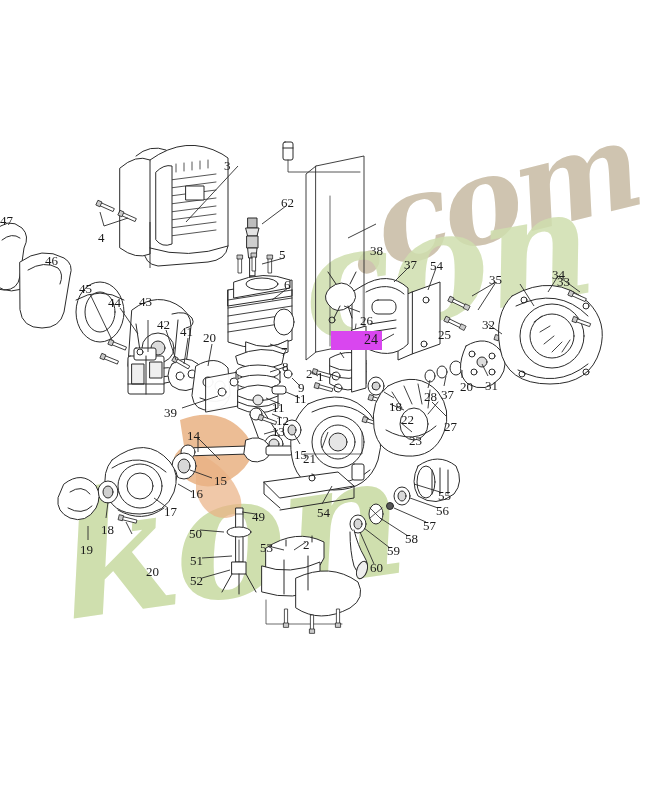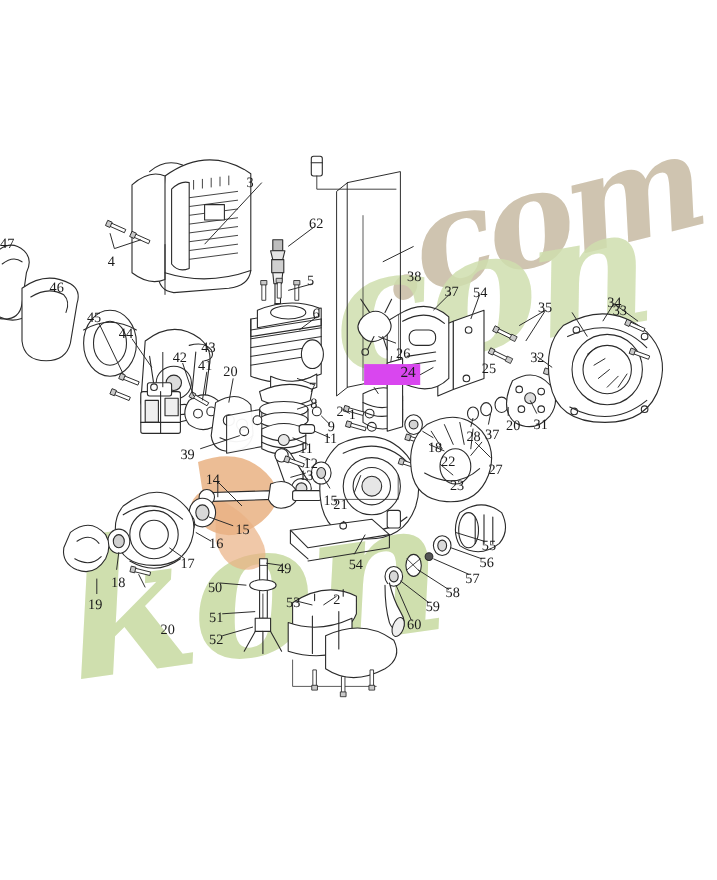--- a/index.html
+++ b/index.html
@@ -537,21 +537,21 @@
       <path d="M390 548 l-26 -20"></path>
       <path d="M374 564 l-14 -32"></path>
     </g>
   </svg>
 
   <div id="labels">
       <div class="lbl" style="left: 0px; top: 214px;">47</div>
       <div class="lbl" style="left: 45px; top: 254px;">46</div>
       <div class="lbl" style="left: 79px; top: 282px;">45</div>
       <div class="lbl" style="left: 108px; top: 296px;">44</div>
-      <div class="lbl" style="left: 139px; top: 309px; margin-left: 44px;">43</div>
+      <div class="lbl" style="left: 139px; top: 295px;">43</div>
       <div class="lbl" style="left: 157px; top: 318px;">42</div>
       <div class="lbl" style="left: 180px; top: 325px;">41</div>
       <div class="lbl" style="left: 203px; top: 331px;">20</div>
       <div class="lbl" style="left: 164px; top: 406px;">39</div>
       <div class="lbl" style="left: 224px; top: 159px;">3</div>
       <div class="lbl" style="left: 98px; top: 231px;">4</div>
       <div class="lbl" style="left: 281px; top: 196px;">62</div>
       <div class="lbl" style="left: 279px; top: 248px;">5</div>
       <div class="lbl" style="left: 284px; top: 278px;">6</div>
       <div class="lbl" style="left: 281px; top: 345px;">7</div>

